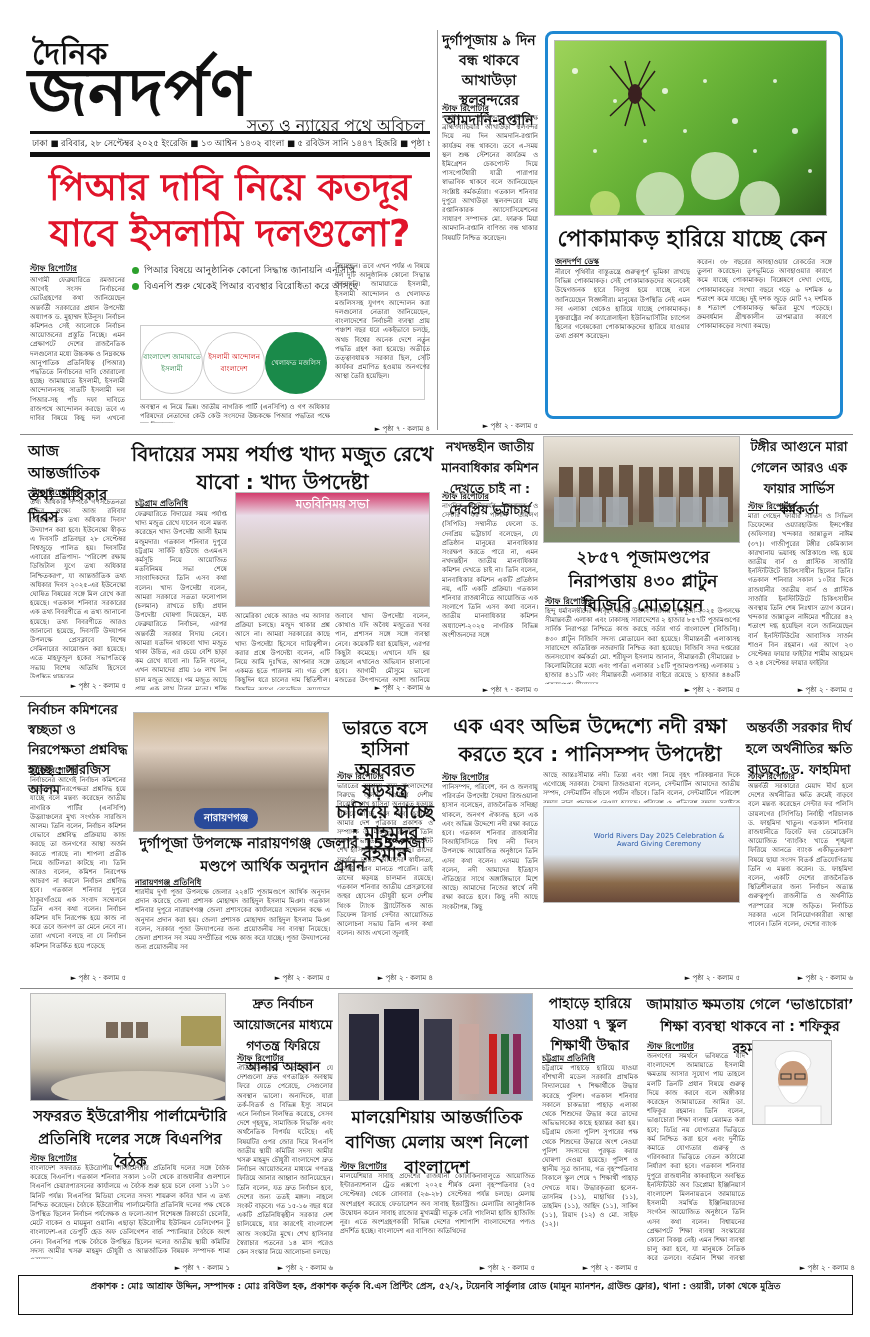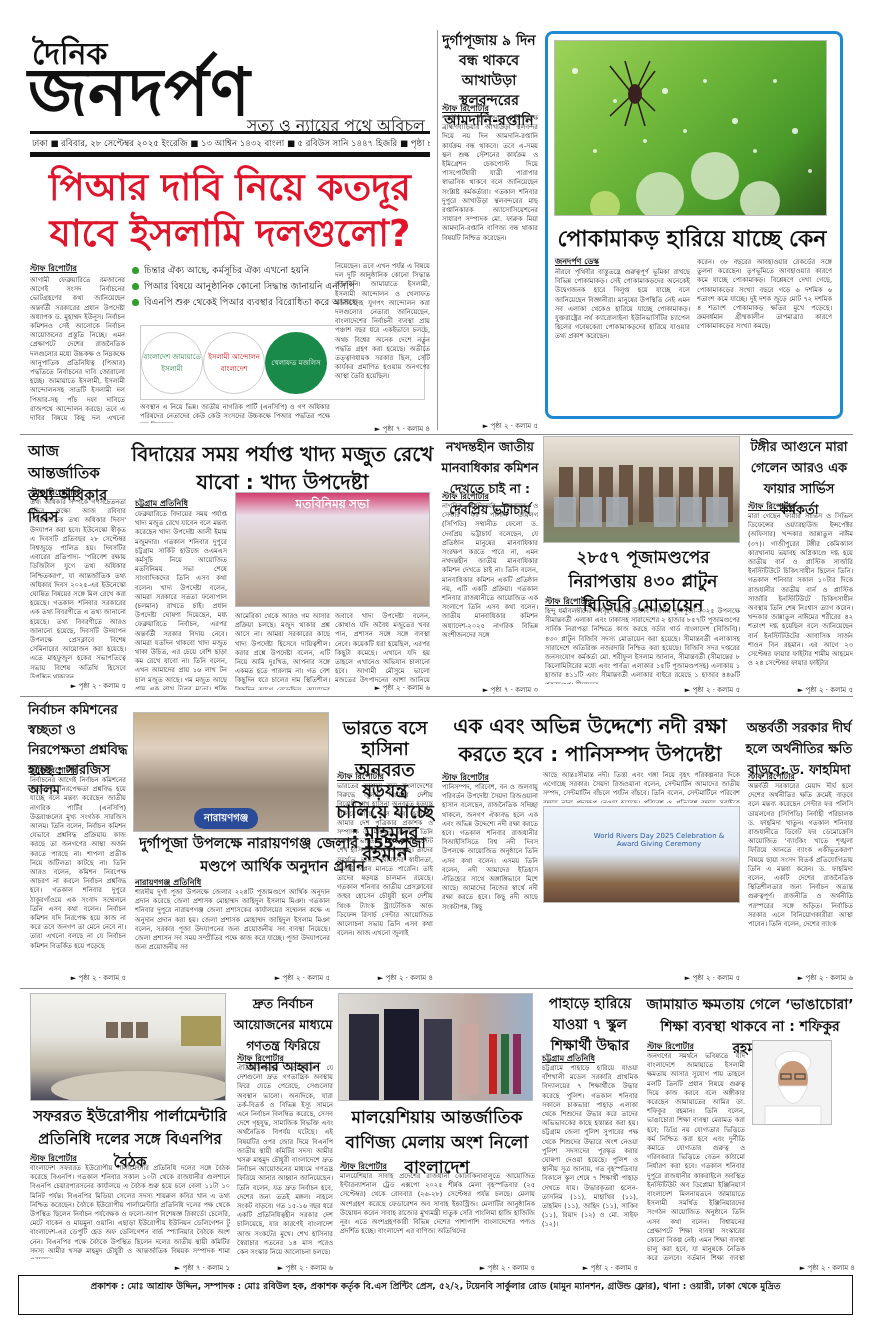--- a/index.html
+++ b/index.html
@@ -35,21 +35,20 @@
 <div class="abs masthead-big">জনদর্পণ</div>
 <div class="abs tagline">সত্য ও ন্যায়ের পথে অবিচল</div>
 <div class="abs rule-thin"></div>
 <div class="abs dateline">ঢাকা ■ রবিবার, ২৮ সেপ্টেম্বর ২০২৫ ইংরেজি ■ ১৩ আশ্বিন ১৪৩২ বাংলা ■ ৫ রবিউস সানি ১৪৪৭ হিজরি ■ পৃষ্ঠা ৮ ■ মূল্য ৫ টাকা</div>
 <div class="abs rule-thick"></div>
 
 <div class="abs lead">পিআর দাবি নিয়ে কতদূর যাবে ইসলামি দলগুলো?</div>
 <div class="abs byline" style="left:30px;top:262px">স্টাফ রিপোর্টার</div>
 <div class="abs body" style="left:30px;top:276px;width:95px;height:145px">আগামী ফেব্রুয়ারিতে রমজানের আগেই সংসদ নির্বাচনের ভোটগ্রহণের কথা জানিয়েছেন অন্তর্বর্তী সরকারের প্রধান উপদেষ্টা অধ্যাপক ড. মুহাম্মদ ইউনূস। নির্বাচন কমিশনও সেই আলোকে নির্বাচন আয়োজনের প্রস্তুতি নিচ্ছে। এমন প্রেক্ষাপটে দেশের রাজনৈতিক দলগুলোর মধ্যে উচ্চকক্ষ ও নিম্নকক্ষে আনুপাতিক প্রতিনিধিত্ব (পিআর) পদ্ধতিতে নির্বাচনের দাবি জোরালো হচ্ছে। জামায়াতে ইসলামী, ইসলামী আন্দোলনসহ সাতটি ইসলামী দল পিআর-সহ পাঁচ দফা দাবিতে রাজপথে আন্দোলন করছে। তবে এ দাবির বিষয়ে কিছু দল এখনো অবস্থান স্পষ্ট করেনি।</div>
 <ul class="abs bullets">
-  <li>চিন্তার ঐক্য আছে, কর্মসূচির ঐক্য এখনো হয়নি</li>
   <li>পিআর বিষয়ে আনুষ্ঠানিক কোনো সিদ্ধান্ত জানায়নি এনসিপি</li>
   <li>বিএনপি শুরু থেকেই পিআর ব্যবস্থার বিরোধিতা করে আসছে</li>
 </ul>
 <div class="abs logo-box">
   <div class="logo" style="border:1px solid #ccc;color:#1a7a3a">বাংলাদেশ জামায়াতে ইসলামী</div>
   <div class="logo" style="border:1px solid #ccc;color:#c00">ইসলামী আন্দোলন বাংলাদেশ</div>
   <div class="logo" style="background:#1a8a4a;color:#fff">খেলাফত মজলিস</div>
 </div>
 <div class="abs body" style="left:335px;top:262px;width:95px;height:160px">নিয়েছেন। তবে এখন পর্যন্ত এ বিষয়ে দল দুটি আনুষ্ঠানিক কোনো সিদ্ধান্ত জানায়নি। জামায়াতে ইসলামী, ইসলামী আন্দোলন ও খেলাফত মজলিসসহ যুগপৎ আন্দোলন করা দলগুলোর নেতারা জানিয়েছেন, বাংলাদেশের নির্বাচনী ব্যবস্থা প্রায় পঞ্চাশ বছর ধরে একইভাবে চলছে, অথচ বিশ্বের অনেক দেশে নতুন পদ্ধতি গ্রহণ করা হয়েছে। অতীতে তত্ত্বাবধায়ক সরকার ছিল, সেটি কার্যকর প্রমাণিত হওয়ায় জনগণের আস্থা তৈরি হয়েছিল।</div>
 <div class="abs body" style="left:140px;top:403px;width:190px;height:20px">অবস্থান এ নিয়ে ভিন্ন। জাতীয় নাগরিক পার্টি (এনসিপি) ও গণ অধিকার পরিষদের নেতাদের কেউ কেউ সংসদের উচ্চকক্ষে পিআর পদ্ধতির পক্ষে মত দিয়েছেন।</div>
@@ -97,21 +96,21 @@
 
 <div class="abs hl" style="left:28px;top:440px;width:100px;font-size:15px;line-height:22px;text-align:left">আজ আন্তর্জাতিক তথ্য অধিকার দিবস</div>
 <div class="abs byline" style="left:30px;top:486px">স্টাফ রিপোর্টার</div>
 <div class="abs body" style="left:30px;top:498px;width:96px;height:180px">তথ্য অধিকার সম্পর্কে গণসচেতনতা বৃদ্ধির লক্ষ্যে আজ রবিবার 'আন্তর্জাতিক তথ্য অধিকার দিবস' উদযাপন করা হবে। ইউনেস্কো স্বীকৃত এ দিবসটি প্রতিবছর ২৮ সেপ্টেম্বর বিশ্বজুড়ে পালিত হয়। দিবসটির এবারের প্রতিপাদ্য- 'পরিবেশ রক্ষায় ডিজিটাল যুগে তথ্য অধিকার নিশ্চিতকরণ', যা আন্তর্জাতিক তথ্য অধিকার দিবস ২০২৫-এর ইউনেস্কো ঘোষিত বিষয়ের সঙ্গে মিল রেখে করা হয়েছে। গতকাল শনিবার সরকারের এক তথ্য বিবরণীতে এ তথ্য জানানো হয়েছে। তথ্য বিবরণীতে আরও জানানো হয়েছে, দিবসটি উদযাপন উপলক্ষে প্রেসক্লাবে বিশেষ সেমিনারের আয়োজন করা হয়েছে। এতে মাহফুজুল হকের সভাপতিত্বে সভায় বিশেষ অতিথি হিসেবে উপস্থিত থাকবেন</div>
 <div class="abs jump" style="left:30px;top:680px;width:96px">► পৃষ্ঠা ২ ‧ কলাম ৫</div>
 
 <div class="abs hl" style="left:130px;top:440px;width:305px;font-size:20px;line-height:28px">বিদায়ের সময় পর্যাপ্ত খাদ্য মজুত রেখে যাবো : খাদ্য উপদেষ্টা</div>
 <div class="abs byline" style="left:135px;top:497px">চট্টগ্রাম প্রতিনিধি</div>
 <div class="abs body" style="left:135px;top:510px;width:92px;height:180px">ফেব্রুয়ারিতে বিদায়ের সময় পর্যাপ্ত খাদ্য মজুত রেখে যাবেন বলে মন্তব্য করেছেন খাদ্য উপদেষ্টা আলী ইমাম মজুমদার। গতকাল শনিবার দুপুরে চট্টগ্রাম সার্কিট হাউজে ওএমএস কর্মসূচি নিয়ে আয়োজিত মতবিনিময় সভা শেষে সাংবাদিকদের তিনি এসব কথা বলেন। খাদ্য উপদেষ্টা বলেন, আমরা সরকারে সততা ফলোপাল (চলমান) রাখতে চাই। প্রধান উপদেষ্টা ঘোষণা দিয়েছেন, মধ্য ফেব্রুয়ারিতে নির্বাচন, এরপর অন্তর্বর্তী সরকার বিদায় নেবে। আমরা যতদিন থাকবো খাদ্য মজুত থাকা উচিত, এর চেয়ে বেশি ছাড়া কম রেখে যাবো না। তিনি বলেন, এখন আমাদের প্রায় ১৬ লাখ টন চাল মজুত আছে। গম মজুত আছে প্রায় এক লাখ টনের মতো। শক্তি আরও আসছে, আমেরিকা থেকে একটি জাহাজ আসছে সহসাই, রাশিয়া থেকে একটি জাহাজ এসেছে,</div>
 <div class="abs photo" style="left:235px;top:492px;width:195px;height:115px;background:linear-gradient(180deg,#d33c6c 0%,#e9dde8 20%,#cfc4b8 60%,#ae9a8a 100%)">
-  <div style="font-size:12px;color:#fff;font-weight:bold;text-align:center;padding-top:2px;font-family:Liberation Sans, sans-serif">মতবিনিময় সভা</div>
+  <div style="font-size:12px;color:#fff;font-weight:bold;text-align:center;padding-top:2px;font-family:Liberation Serif, serif">মতবিনিময় সভা</div>
 </div>
 <div class="abs body" style="left:235px;top:612px;width:95px;height:78px">আমেরিকা থেকে আরও গম আসার প্রক্রিয়া চলছে। মজুদ থাকার প্রশ্ন আসে না। আমরা সরকারের কাছে খাদ্য উপদেষ্টা হিসেবে দায়িত্বশীল। করার প্রশ্নে উপদেষ্টা বলেন, এটি নিয়ে আমি দুঃখিত, আপনার সঙ্গে একমত হতে পারলাম না। গত বেশ কিছুদিন ধরে চালের দাম স্থিতিশীল। কিছুদিন আগে বেড়েছিল, আমাদের তরফ থেকে যতটা সামর্থ্য আছে, আমরা চেষ্টা করছি। অবৈধ মজুত বিষয়ক এক প্রশ্নের</div>
 <div class="abs body" style="left:335px;top:612px;width:95px;height:70px">জবাবে খাদ্য উপদেষ্টা বলেন, কোথাও যদি অবৈধ মজুতের খবর পান, প্রশাসন সঙ্গে সঙ্গে ব্যবস্থা নেবে। কয়েকটি ধরা হয়েছিল, এরপর কিছুটা কমেছে। এখানে যদি হয় তাহলে এখানেও অভিযান চালানো হবে। আগামী মৌসুমে ভালো মজুতের উৎপাদনের আশা জানিয়ে তিনি বলেন, যদি আল্লাহর রহমত থাকে, যেরোতে যেমন ভালো</div>
 <div class="abs jump" style="left:335px;top:682px;width:95px">► পৃষ্ঠা ২ ‧ কলাম ৬</div>
 
 <div class="abs hl" style="left:440px;top:436px;width:100px;font-size:12.5px;line-height:21px">নখদন্তহীন জাতীয় মানবাধিকার কমিশন দেখতে চাই না : দেবপ্রিয় ভট্টাচার্য</div>
 <div class="abs byline" style="left:442px;top:490px">স্টাফ রিপোর্টার</div>
 <div class="abs body" style="left:442px;top:502px;width:96px;height:180px">নাগরিক প্ল্যাটফর্মের আহ্বায়ক ও সেন্টার ফর পলিসি ডায়লগ (সিপিডি) সম্মানীত ফেলো ড. দেবপ্রিয় ভট্টাচার্য বলেছেন, যে প্রতিষ্ঠান মানুষের মানবাধিকার সংরক্ষণ করতে পারে না, এমন নখদন্তহীন জাতীয় মানবাধিকার কমিশন দেখতে চাই না। তিনি বলেন, মানবাধিকার কমিশন একটি প্রতিষ্ঠান নয়, এটি একটি প্রক্রিয়া। গতকাল শনিবার রাজধানীতে আয়োজিত এক সংলাপে তিনি এসব কথা বলেন। জাতীয় মানবাধিকার কমিশন অধ্যাদেশ-২০২৫ নাগরিক বিভিন্ন অংশীজনদের সঙ্গে</div>
 <div class="abs jump" style="left:442px;top:684px;width:96px">► পৃষ্ঠা ৭ ‧ কলাম ৩</div>
 

